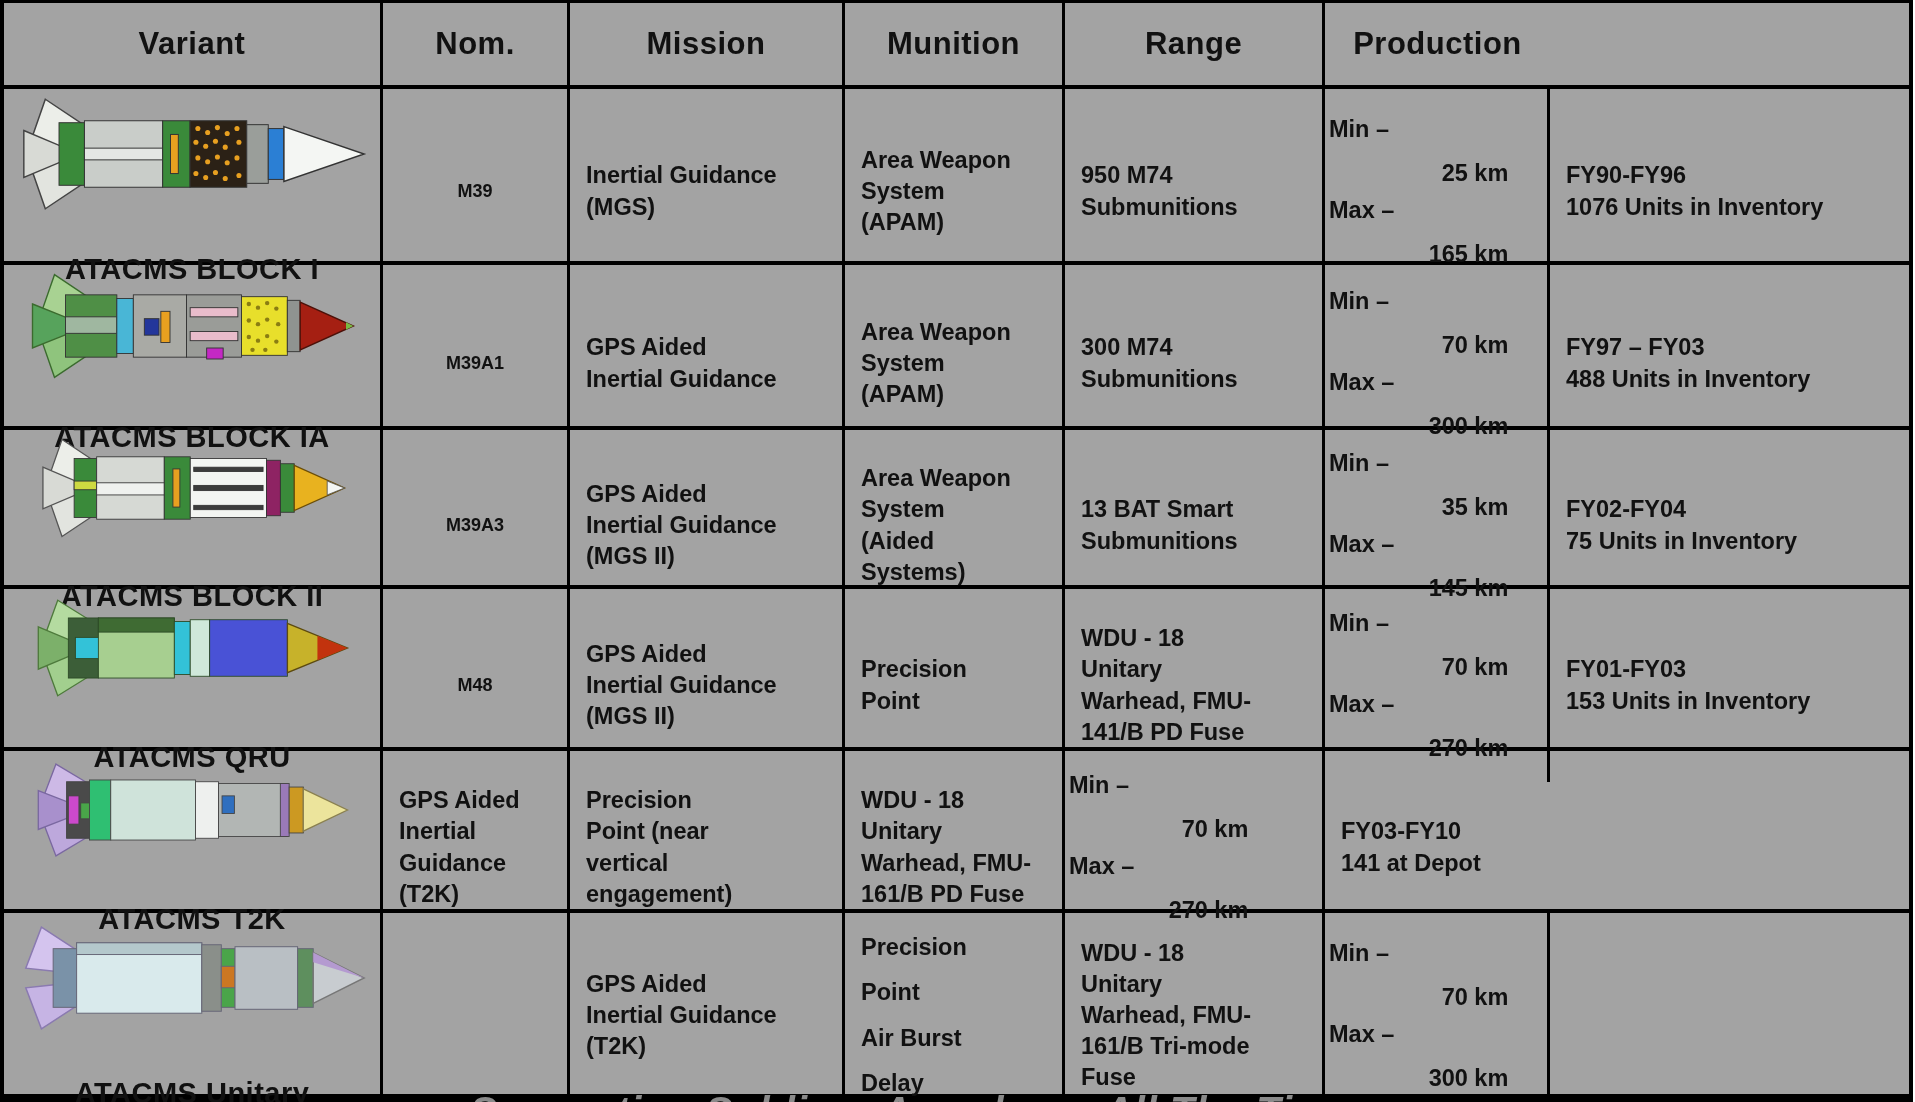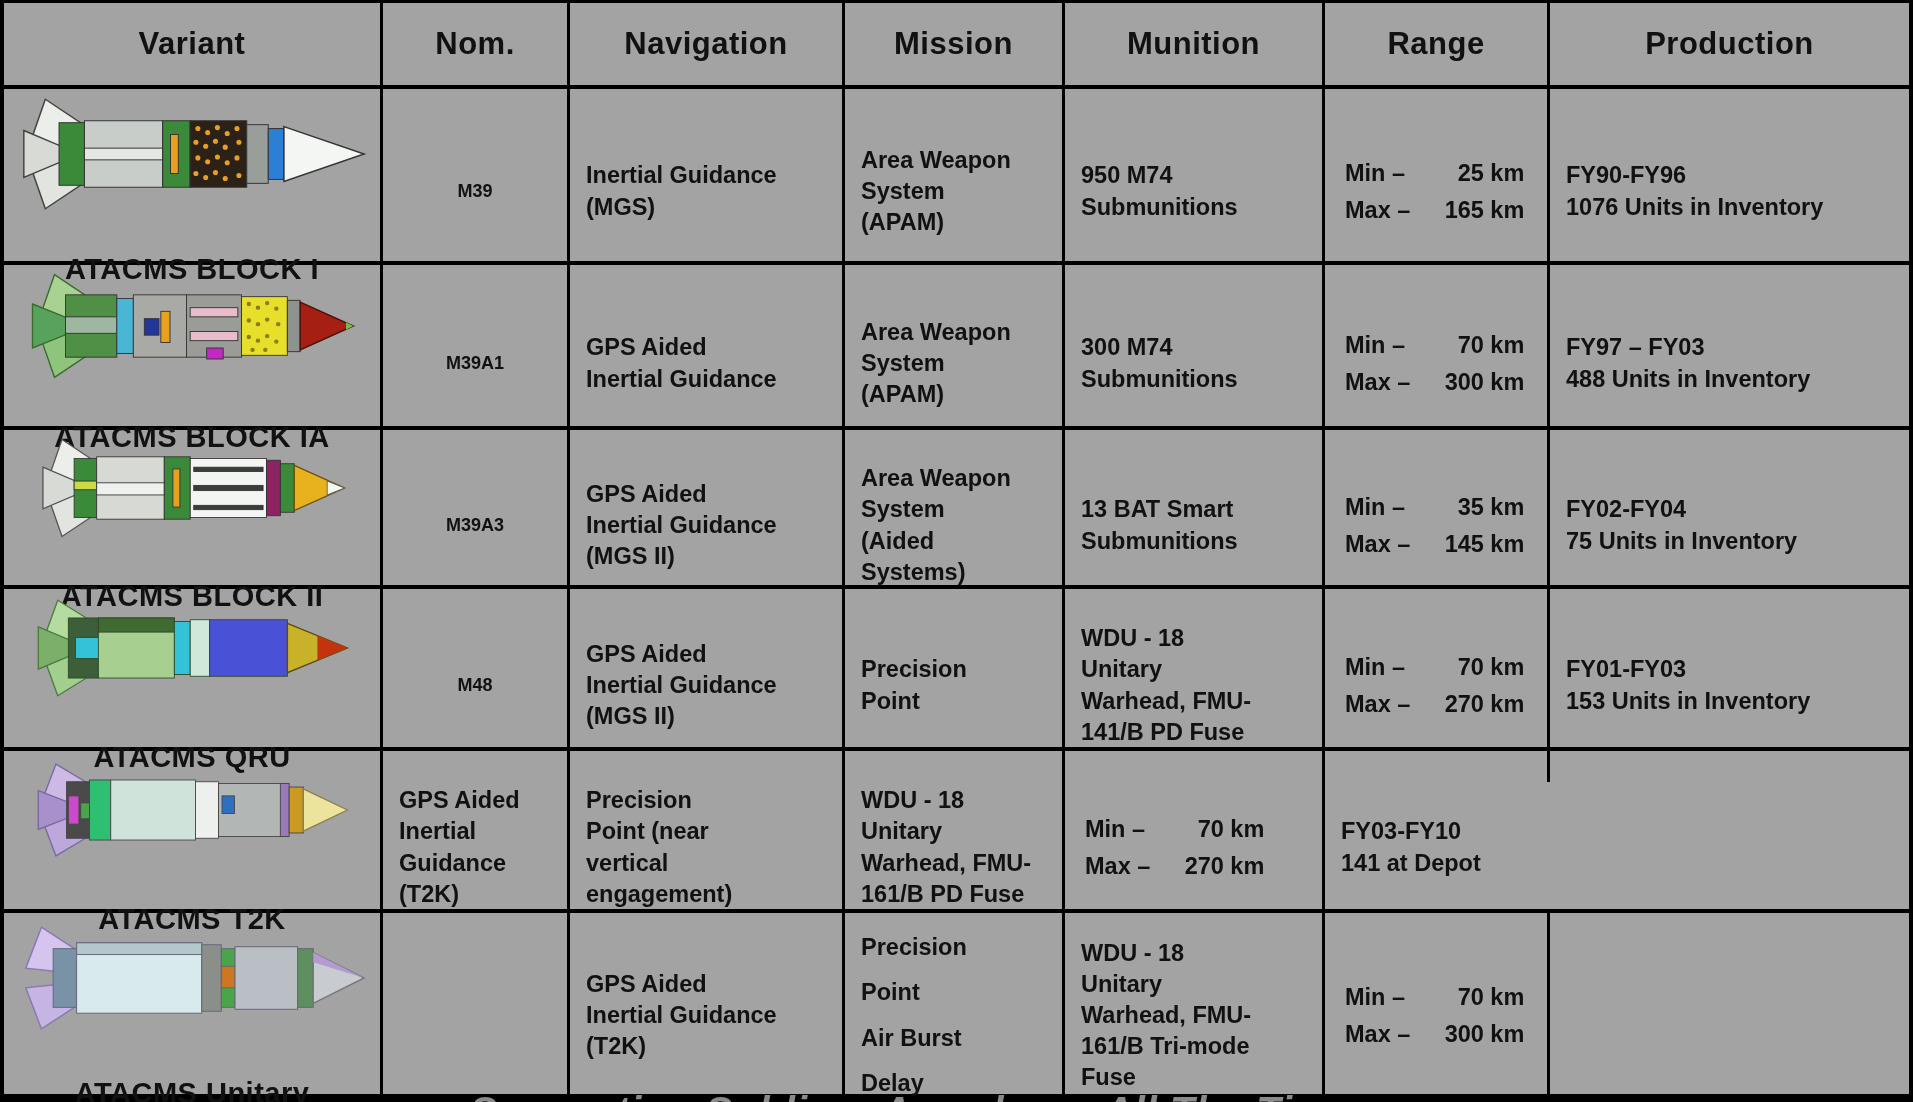--- a/index.html
+++ b/index.html
@@ -12,43 +12,40 @@
   .cell{border-right:3px solid #000;display:flex;flex-direction:column;justify-content:center;
     font-weight:bold;color:#111;}
   .cell:last-child{border-right:none;}
   .hdr{height:82px;}
   .hdr .cell{align-items:center;font-size:31px;letter-spacing:.5px;}
   .txt{font-size:23.5px;line-height:1.32;padding:10px 12px 10px 16px;}
   .nom{align-items:center;font-size:18px;}
   .variant{align-items:stretch;justify-content:flex-end;padding:4px 6px 6px 6px;}
   .variant svg{display:block;margin:2px auto 0 auto;}
   .vlabel{font-size:29px;text-align:center;padding-bottom:2px;letter-spacing:.5px;margin-top:40px;}
-  .range{padding-left:20px;font-size:23.5px;}
+  .range{padding-left:4px;font-size:23.5px;}
   .range .rg{display:grid;grid-template-columns:auto 92px;column-gap:22px;row-gap:10px;width:max-content;}
-  .range .val{text-align:right;}
+  .range .val{text-align:right;margin-top:44px;}
   .mission-spread div{margin:7px 0;}
   .r1{height:172px;} .r2{height:161px;} .r3{height:155px;}
   .r4{height:158px;} .r5{height:158px;} .r6{height:181px;}
   .motto{position:absolute;top:1089px;left:470px;font-size:40px;font-weight:bold;
     font-style:italic;color:#8a8a8a;white-space:nowrap;letter-spacing:1px;}
 </style>
 </head>
 <body>
 
 <div class="tbl">
 
   <div class="row hdr">
     <div class="cell">
         <span>Variant</span>
       </div>
     <div class="cell">
         <span>Nom.</span>
-      </div>
-    <div class="cell">
-        <span>Navigation</span>
       </div>
     <div class="cell">
         <span>Mission</span>
       </div>
     <div class="cell">
         <span>Munition</span>
       </div>
     <div class="cell">
         <span>Range</span>
       </div>

